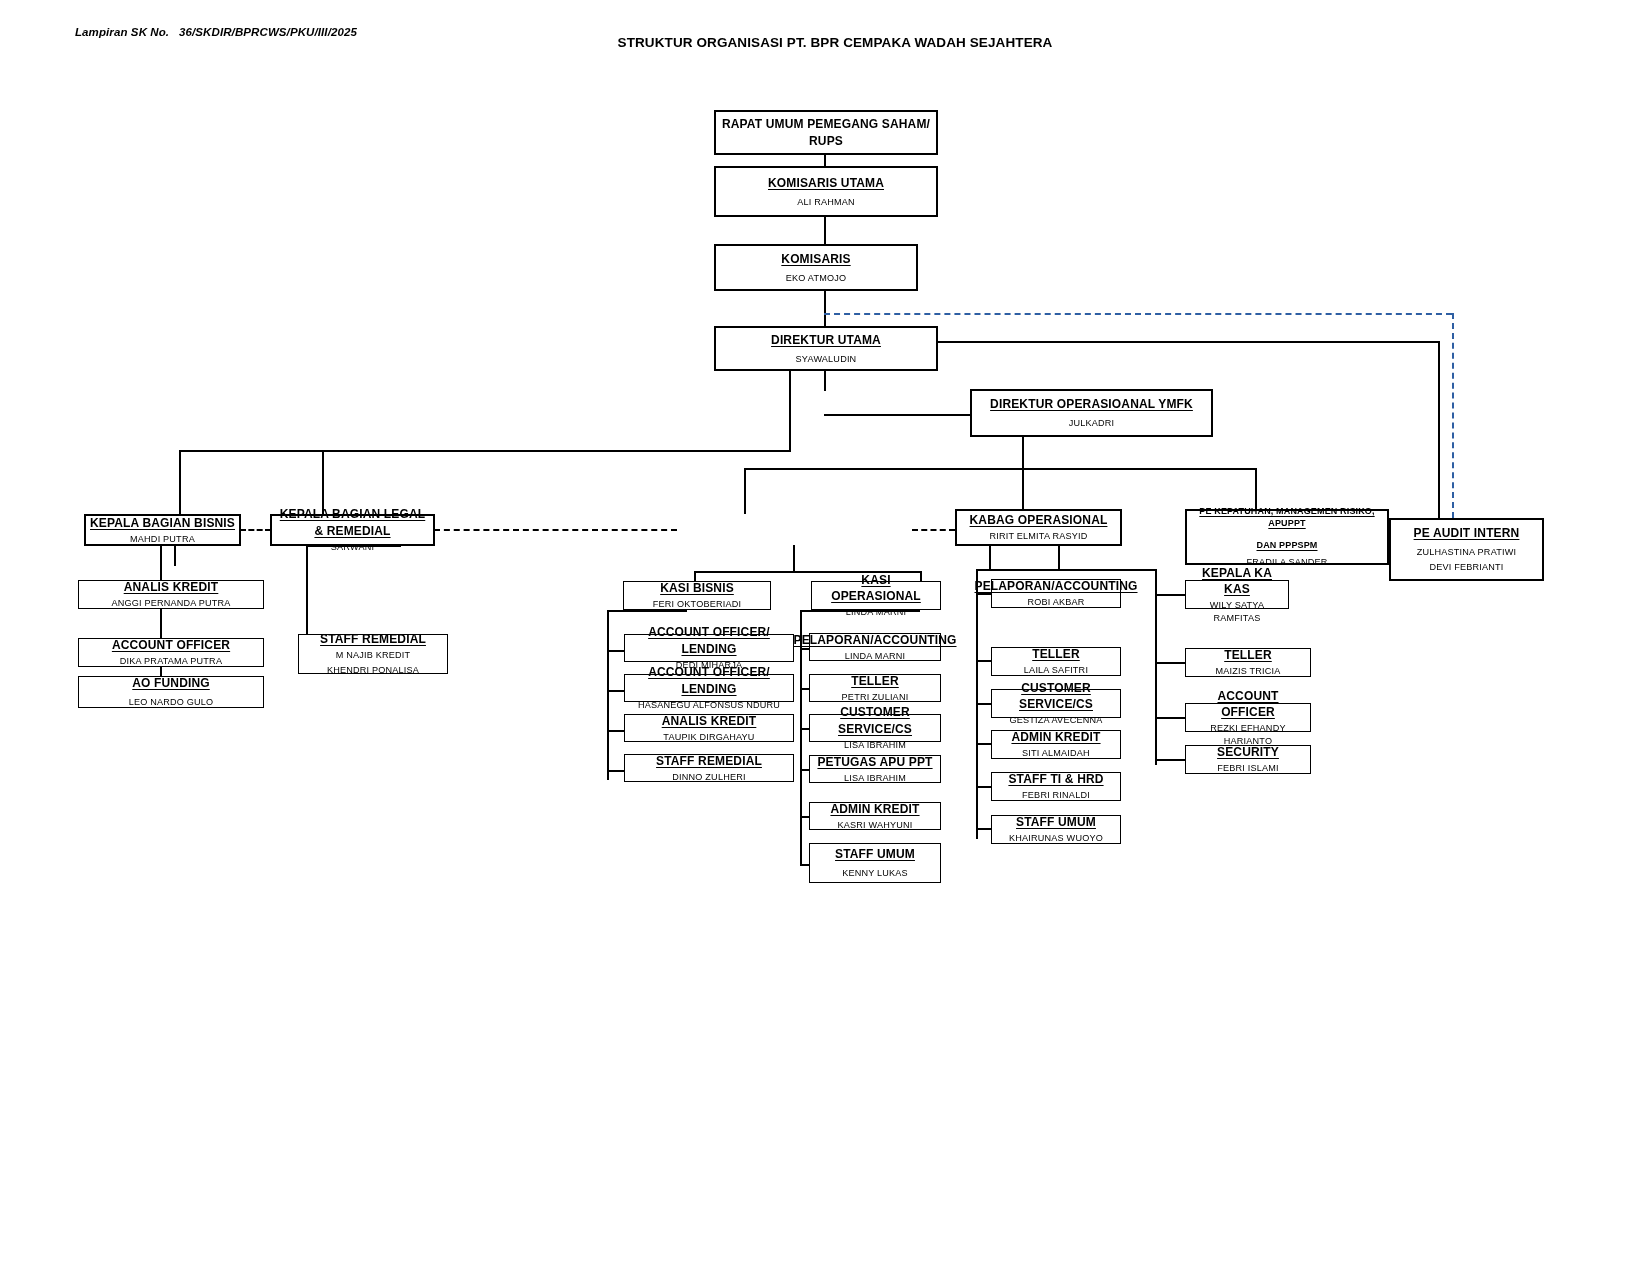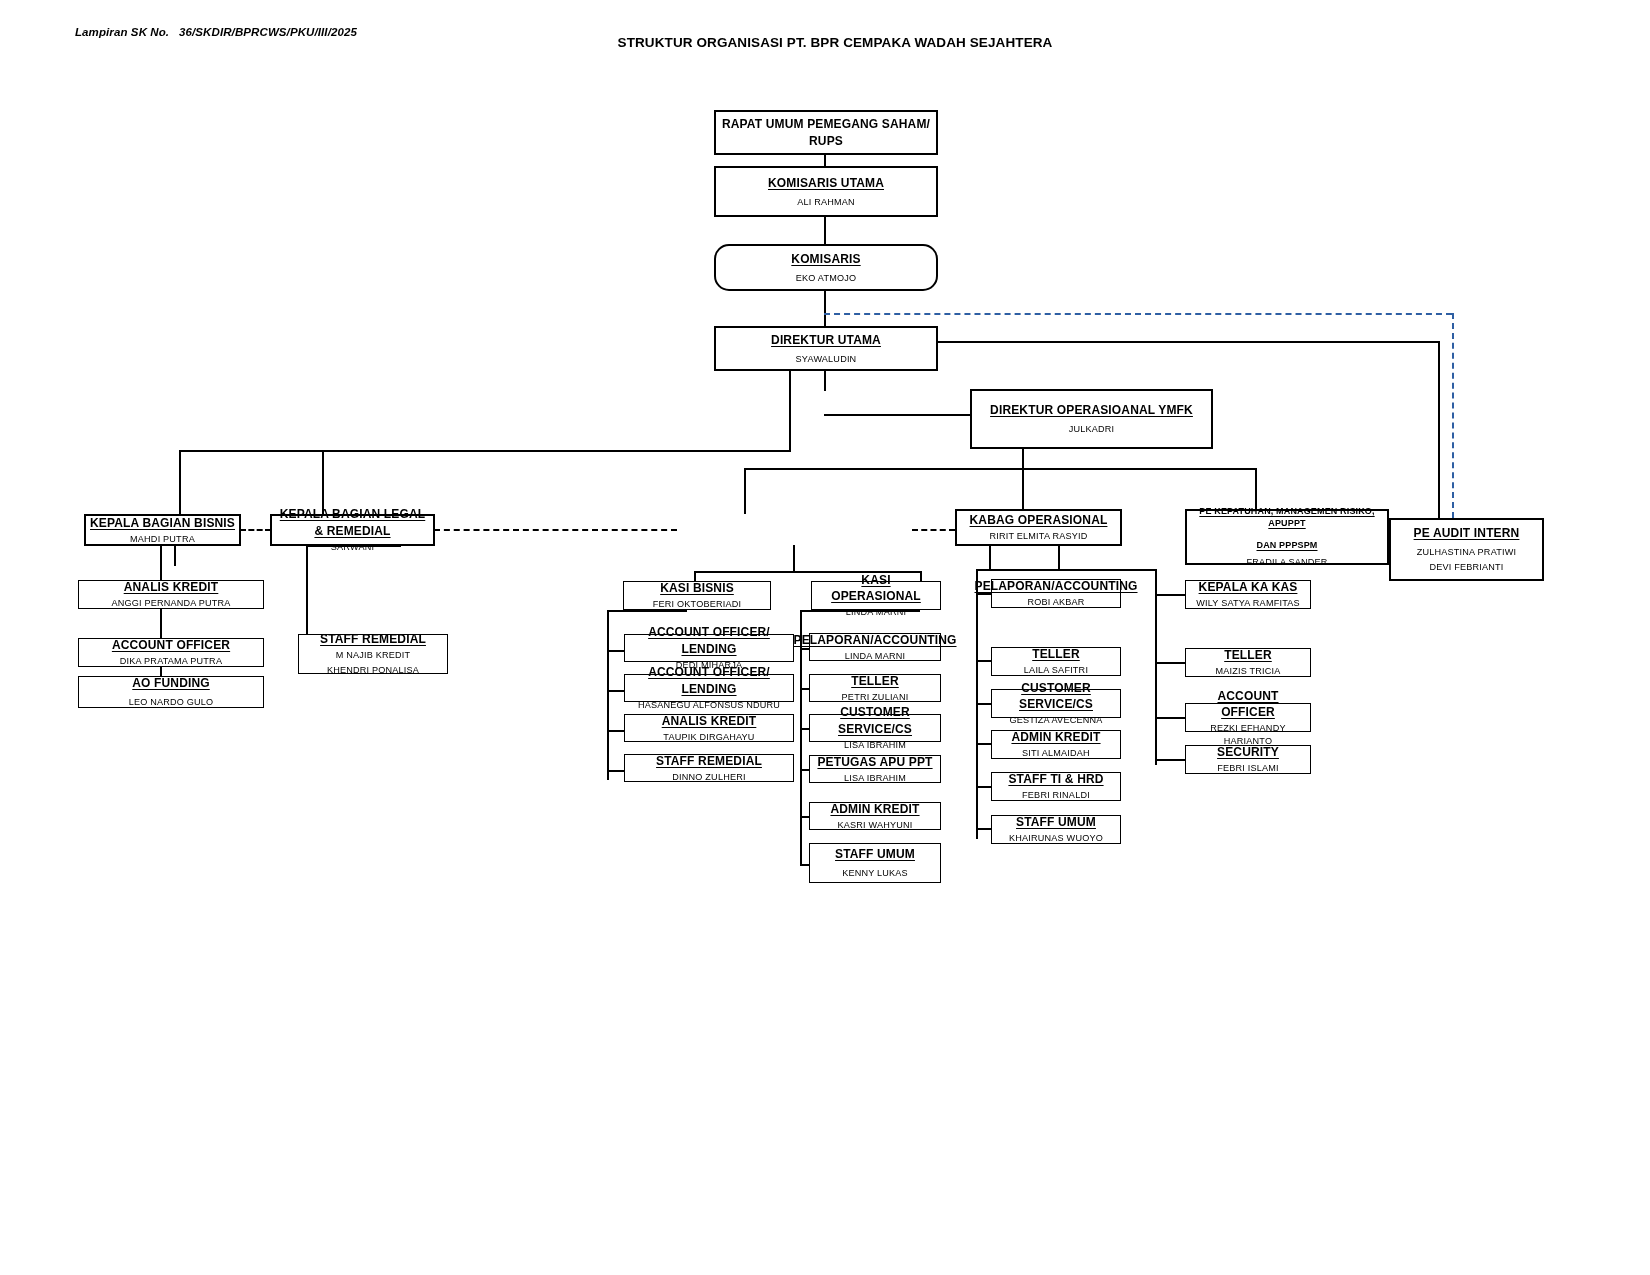--- a/index.html
+++ b/index.html
@@ -152,31 +152,31 @@
 
   <div class="box" style="left:714px;top:110px;width:224px;height:45px;">
     <div class="role nounder">RAPAT UMUM PEMEGANG SAHAM/ RUPS</div>
   </div>
 
   <div class="box" style="left:714px;top:166px;width:224px;height:51px;">
     <div class="role">KOMISARIS UTAMA</div>
     <div class="person">ALI RAHMAN</div>
   </div>
 
-  <div class="box" style="left:714px;top:244px;width:224px;height:47px;border-radius:15px;">
+  <div class="box" style="left:714px;top:244px;width:204px;height:47px;">
     <div class="role">KOMISARIS</div>
     <div class="person">EKO ATMOJO</div>
   </div>
 
   <div class="box" style="left:714px;top:326px;width:224px;height:45px;">
     <div class="role">DIREKTUR UTAMA</div>
     <div class="person">SYAWALUDIN</div>
   </div>
 
-  <div class="box" style="left:970px;top:389px;width:243px;height:60px;">
+  <div class="box" style="left:970px;top:389px;width:243px;height:48px;">
     <div class="role">DIREKTUR OPERASIOANAL YMFK</div>
     <div class="person">JULKADRI</div>
   </div>
 
   <div class="box" style="left:84px;top:514px;width:157px;height:32px;">
     <div class="role">KEPALA BAGIAN BISNIS</div>
     <div class="person tight">MAHDI PUTRA</div>
   </div>
 
   <div class="box" style="left:270px;top:514px;width:165px;height:32px;">
@@ -306,21 +306,21 @@
   <div class="box thin" style="left:991px;top:772px;width:130px;height:29px;">
     <div class="role">STAFF TI &amp; HRD</div>
     <div class="person tight">FEBRI RINALDI</div>
   </div>
 
   <div class="box thin" style="left:991px;top:815px;width:130px;height:29px;">
     <div class="role">STAFF UMUM</div>
     <div class="person tight">KHAIRUNAS WUOYO</div>
   </div>
 
-  <div class="box thin" style="left:1185px;top:580px;width:126px;height:29px;">
+  <div class="box thin" style="left:1185px;top:580px;width:104px;height:29px;">
     <div class="role">KEPALA KA KAS</div>
     <div class="person tight">WILY SATYA RAMFITAS</div>
   </div>
 
   <div class="box thin" style="left:1185px;top:648px;width:126px;height:29px;">
     <div class="role">TELLER</div>
     <div class="person tight">MAIZIS TRICIA</div>
   </div>
 
   <div class="box thin" style="left:1185px;top:703px;width:126px;height:29px;">

